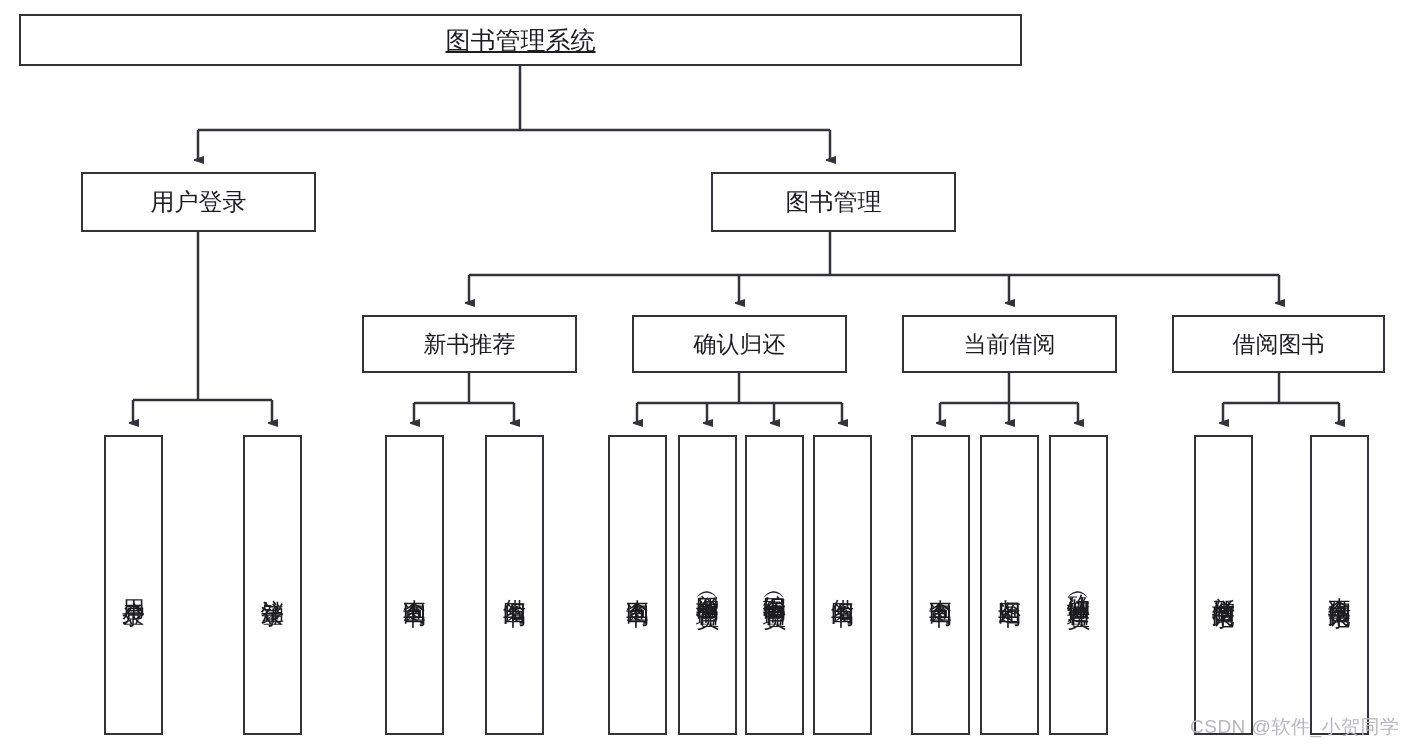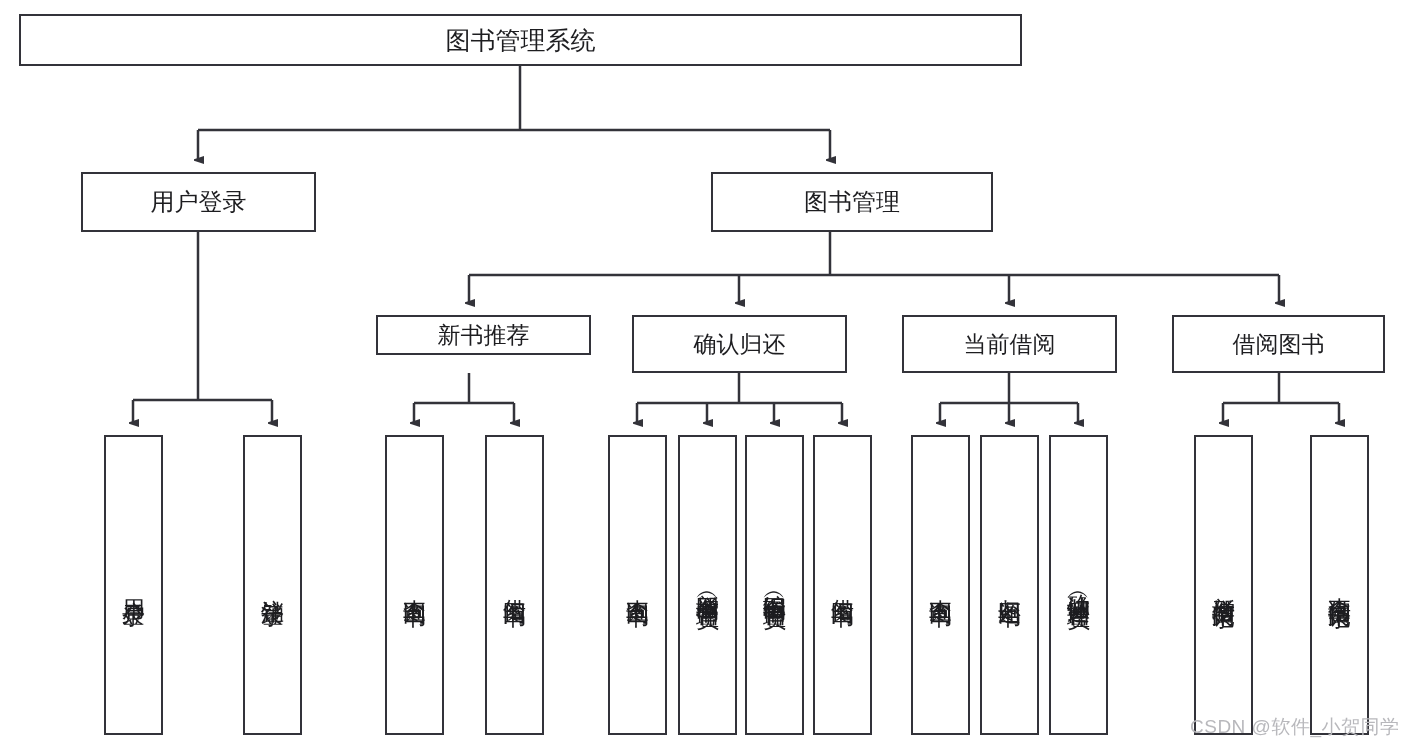--- a/index.html
+++ b/index.html
@@ -121,27 +121,27 @@
       <path d="M1009,403 L1009,423" marker-end="url(#arrow)"></path>
       <path d="M1078,403 L1078,423" marker-end="url(#arrow)"></path>
 
       <path d="M1279,373 L1279,403"></path>
       <path d="M1223,403 L1339,403"></path>
       <path d="M1223,403 L1223,423" marker-end="url(#arrow)"></path>
       <path d="M1339,403 L1339,423" marker-end="url(#arrow)"></path>
     </g>
   </svg>
 
-  <div class="node root" style="left:19px; top:14px; width:1003px; height:52px;">图书管理系统</div>
+  <div class="node root" style="left:19px; top:14px; width:1003px; height:52px;text-decoration:underline;">图书管理系统</div>
 
   <div class="node level2" style="left:81px; top:172px; width:235px; height:60px;">用户登录</div>
 
-  <div class="node level2" style="left:711px; top:172px; width:282px; height:60px;">图书管理</div>
+  <div class="node level2" style="left:711px; top:172px; width:245px; height:60px;">图书管理</div>
 
-  <div class="node level3" style="left:376px; top:315px; width:215px; height:40px;">新书推荐</div>
+  <div class="node level3" style="left:362px; top:315px; width:215px; height:58px;">新书推荐</div>
 
   <div class="node level3" style="left:632px; top:315px; width:215px; height:58px;">确认归还</div>
 
   <div class="node level3" style="left:902px; top:315px; width:215px; height:58px;text-align:right;">当前借阅</div>
 
   <div class="node level3" style="left:1172px; top:315px; width:213px; height:58px;">借阅图书</div>
 
   <div class="leafwrap" style="left:104px; top:435px; width:59px; height:300px;">
     <span class="vtext">用户登录</span>
   </div>

